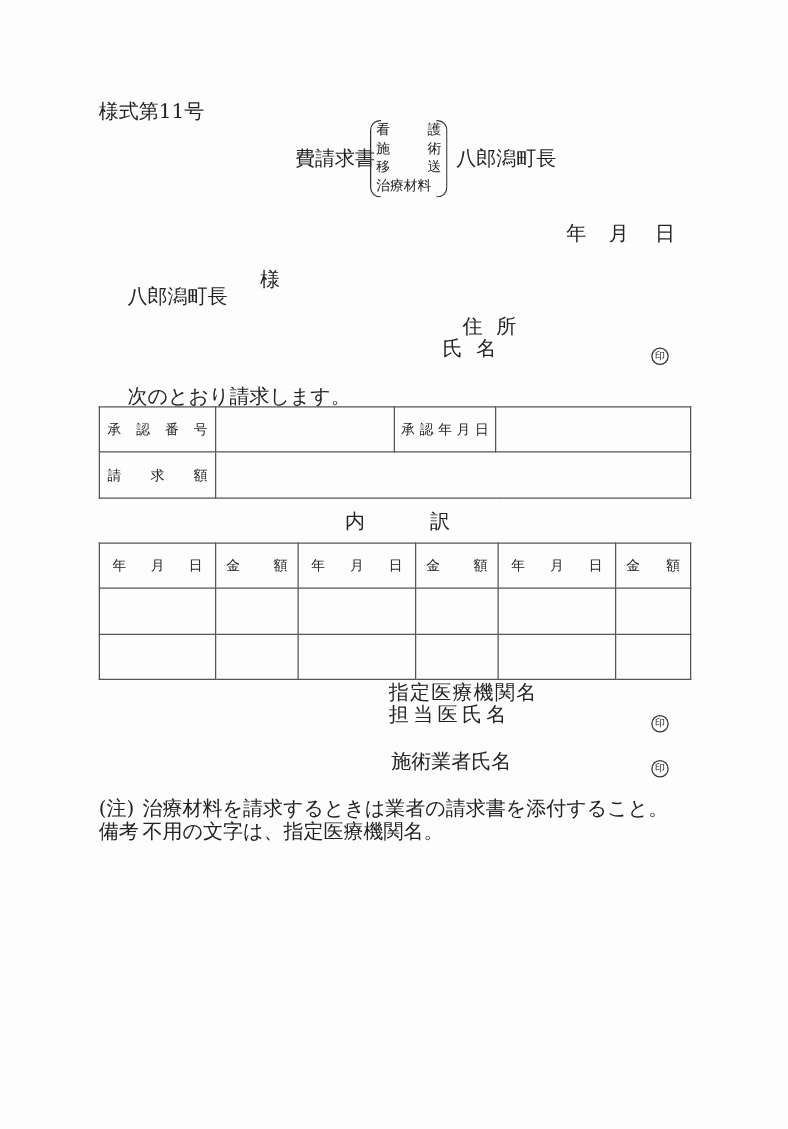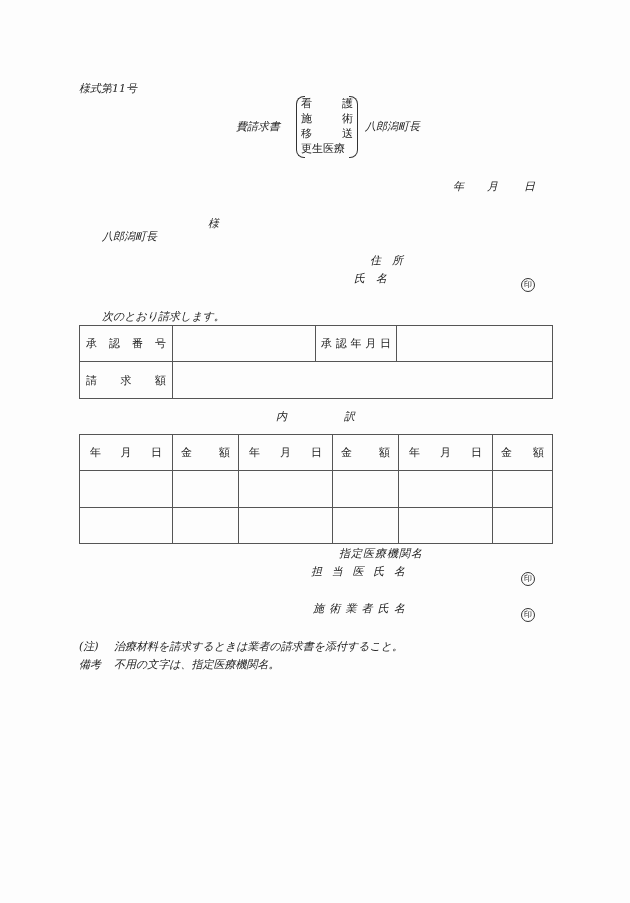--- a/index.html
+++ b/index.html
@@ -1,21 +1,21 @@
 <!DOCTYPE html>
 <html><head>
 <meta charset="utf-8">
 <style>
   html, body { margin:0; padding:0; }
   body {
     width:630px; height:903px; background:#fdfdfd; position:relative; overflow:hidden;
     font-family:"DejaVu Serif","Liberation Serif",serif; color:#222;
   }
   .abs { position:absolute; white-space:nowrap; }
-  .t11 { font-size:11px; line-height:14px;font-style:italic; }
+  .t11 { font-size:16px; line-height:14px; }
   .seal {
     display:inline-block; width:12px; height:12px; border:1px solid #333; border-radius:50%;
     font-size:8px; line-height:12px; text-align:center; color:#222;
   }
   .brace-box {
     position:absolute; left:296px; top:96px; width:62px; height:62px;
   }
   .brace-l, .brace-r {
     position:absolute; top:0; width:8px; height:60px; border:1px solid #333;
   }
@@ -44,21 +44,21 @@
     </div>
     <div class="brace-row">
       <span>施</span>
       <span>術</span>
     </div>
     <div class="brace-row">
       <span>移</span>
       <span>送</span>
     </div>
     <div class="brace-row full">
-      <span>更生医療</span>
+      <span>治療材料</span>
     </div>
   </div>
 </div>
 <div class="abs t11" style="left:365px;top:120px;">八郎潟町長</div>
 
 <div class="abs t11" style="left:453px;top:180px;">年</div>
 <div class="abs t11" style="left:487px;top:180px;">月</div>
 <div class="abs t11" style="left:524px;top:180px;">日</div>
 
 <div class="abs t11" style="left:102px;top:230px;">八郎潟町長</div>
@@ -168,21 +168,21 @@
     <td></td>
     <td></td>
     <td></td>
     <td></td>
     <td></td>
     <td></td>
   </tr>
 </tbody>
   </table>
 
-<div class="abs t11" style="left:311px;top:547px;letter-spacing:1px;margin-left:28px;">指定医療機関名</div>
+<div class="abs t11" style="left:311px;top:547px;letter-spacing:1px;">指定医療機関名</div>
 <div class="abs t11" style="left:311px;top:565px;width:94px;display:flex;justify-content:space-between;">
   <span>担</span>
   <span>当</span>
   <span>医</span>
   <span>氏</span>
   <span>名</span>
 </div>
 <div class="abs" style="left:521px;top:566px;"><span class="seal">印</span></div>
 
 <div class="abs t11" style="left:313px;top:602px;width:92px;display:flex;justify-content:space-between;">

